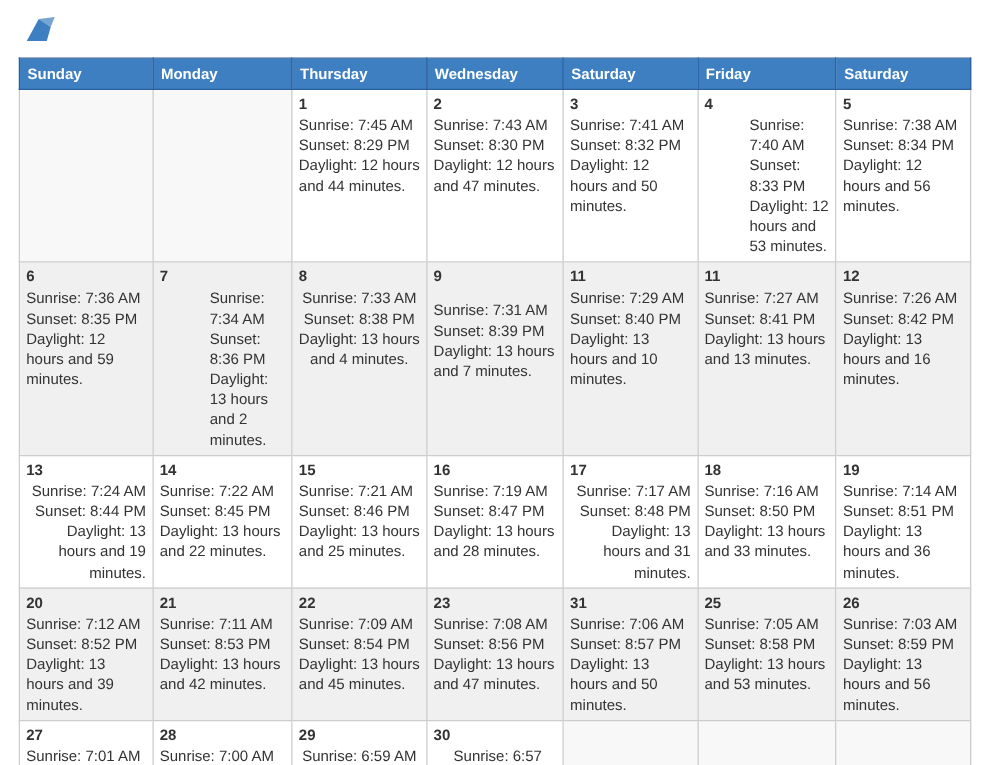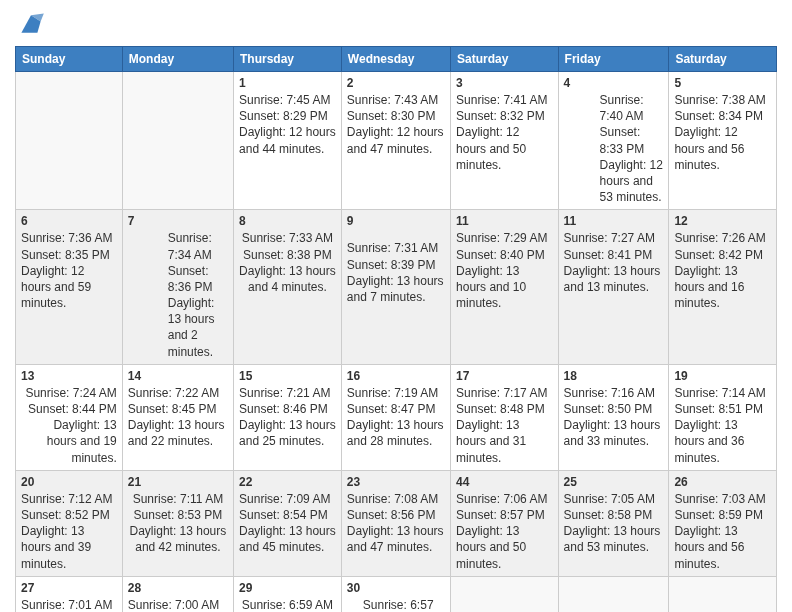--- a/index.html
+++ b/index.html
@@ -225,21 +225,21 @@
 Daylight: 13 hours and 25 minutes.</div>
           </td>
           <td>
             <div class="day-number">16</div>
             <div class="day-info" style="white-space: pre-line;">Sunrise: 7:19 AM
 Sunset: 8:47 PM
 Daylight: 13 hours and 28 minutes.</div>
           </td>
           <td>
             <div class="day-number">17</div>
-            <div class="day-info" style="white-space: pre-line;">Sunrise: 7:17 AM
+            <div class="day-info" style="white-space: pre-line; text-align: right;">Sunrise: 7:17 AM
 Sunset: 8:48 PM
 Daylight: 13 hours and 31 minutes.</div>
           </td>
           <td>
             <div class="day-number">18</div>
             <div class="day-info" style="white-space: pre-line;">Sunrise: 7:16 AM
 Sunset: 8:50 PM
 Daylight: 13 hours and 33 minutes.</div>
           </td>
           <td>
@@ -251,38 +251,38 @@
         </tr>
         <tr class="row-shaded">
           <td>
             <div class="day-number">20</div>
             <div class="day-info" style="white-space: pre-line;">Sunrise: 7:12 AM
 Sunset: 8:52 PM
 Daylight: 13 hours and 39 minutes.</div>
           </td>
           <td>
             <div class="day-number">21</div>
-            <div class="day-info" style="white-space: pre-line; text-align: center;">Sunrise: 7:11 AM
+            <div class="day-info" style="white-space: pre-line;">Sunrise: 7:11 AM
 Sunset: 8:53 PM
 Daylight: 13 hours and 42 minutes.</div>
           </td>
           <td>
             <div class="day-number">22</div>
             <div class="day-info" style="white-space: pre-line;">Sunrise: 7:09 AM
 Sunset: 8:54 PM
 Daylight: 13 hours and 45 minutes.</div>
           </td>
           <td>
             <div class="day-number">23</div>
             <div class="day-info" style="white-space: pre-line;">Sunrise: 7:08 AM
 Sunset: 8:56 PM
 Daylight: 13 hours and 47 minutes.</div>
           </td>
           <td>
-            <div class="day-number">44</div>
+            <div class="day-number">31</div>
             <div class="day-info" style="white-space: pre-line;">Sunrise: 7:06 AM
 Sunset: 8:57 PM
 Daylight: 13 hours and 50 minutes.</div>
           </td>
           <td>
             <div class="day-number">25</div>
             <div class="day-info" style="white-space: pre-line;">Sunrise: 7:05 AM
 Sunset: 8:58 PM
 Daylight: 13 hours and 53 minutes.</div>
           </td>

